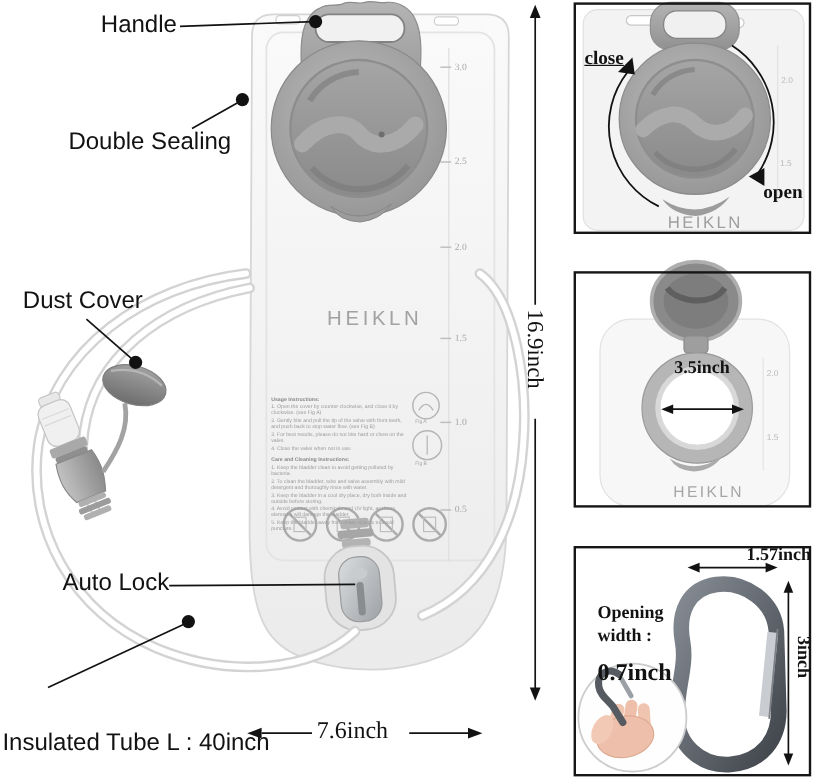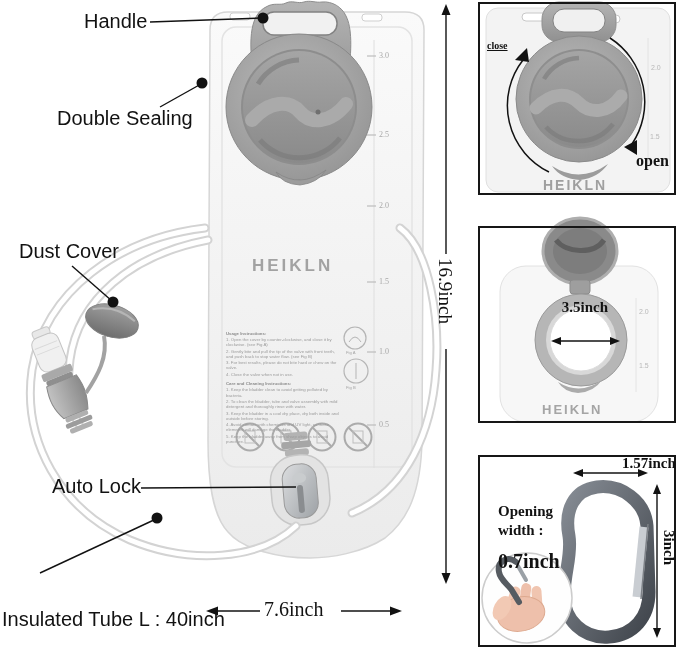--- a/index.html
+++ b/index.html
@@ -2,21 +2,21 @@
 <html><head>
 <meta charset="utf-8">
 <style>
   html,body{margin:0;padding:0;background:#fff;}
   #stage{position:relative;width:679px;height:651px;background:#ffffff;overflow:hidden;
          font-family:"Liberation Sans",sans-serif;}
   #art{position:absolute;left:0;top:0;}
   .lbl{position:absolute;color:#121212;font-size:20px;white-space:nowrap;}
   .dim{position:absolute;color:#121212;font-family:"Liberation Serif",serif;white-space:nowrap;}
   .vtext{writing-mode:vertical-rl;}
-  .brand{position:absolute;color:#a2a2a2;font-weight:bold;text-align:left;}
+  .brand{position:absolute;color:#a2a2a2;font-weight:normal;text-align:right;}
   .scalemark{position:absolute;color:#a8a8a8;font-size:8px;font-family:Liberation Serif, serif;}
   .pscalemark{position:absolute;color:#b8b8b8;font-size:7px;}
   .panel{position:absolute;border:2px solid #161616;background:transparent;}
   .instructions{position:absolute;left:226px;top:331px;width:158px;color:#9b9b9b;
                 font-size:6px;line-height:1.25;transform:scale(.72);transform-origin:top left;}
   .instructions .ititle{font-weight:bold;color:#8a8a8a;margin-bottom:1px;}
   .instructions .iline{margin:0 0 1px 0;}
   .instructions .gap{height:5px;}
   .figlbl{position:absolute;color:#a5a5a5;font-size:6px;transform:scale(.7);transform-origin:top left;}
   .serif600{font-weight:600;}
@@ -299,21 +299,21 @@
     <div class="ititle">Care and Cleaning Instructions:</div>
     <div class="iline">1. Keep the bladder clean to avoid getting polluted by bacteria.</div>
     <div class="iline">2. To clean the bladder, tube and valve assembly with mild detergent and thoroughly rinse with water.</div>
     <div class="iline">3. Keep the bladder in a cool dry place, dry both inside and outside before storing.</div>
     <div class="iline">4. Avoid contact with chemicals and UV light, as these elements will damage the bladder.</div>
     <div class="iline">5. Keep the bladder away from sharp objects to avoid puncture.</div>
   </div>
   <div class="figlbl" style="left:346px;top:350px;">Fig A</div>
   <div class="figlbl" style="left:346px;top:385px;">Fig B</div>
 
-  <div class="dim serif600" style="left:487px;top:40px;font-size:10px;text-decoration:underline;">close</div>
+  <div class="dim serif600" style="left:487px;top:40px;font-size:16px;text-decoration:underline;">close</div>
   <div class="dim serif600" style="left:636px;top:152px;font-size:16px;">open</div>
   <div class="brand" style="left:543px;top:177px;width:76px;font-size:14px;letter-spacing:2px;color:#9f9f9f;">HEIKLN</div>
   <div class="pscalemark" style="left:651px;top:64px;">2.0</div>
   <div class="pscalemark" style="left:650px;top:133px;">1.5</div>
 
   <div class="dim serif600" style="left:552px;top:299px;width:66px;text-align:center;font-size:15px;">3.5inch</div>
   <div class="brand" style="left:542px;top:402px;width:78px;font-size:13px;letter-spacing:2px;color:#a5a5a5;">HEIKLN</div>
   <div class="pscalemark" style="left:639px;top:308px;">2.0</div>
   <div class="pscalemark" style="left:639px;top:362px;">1.5</div>
 

